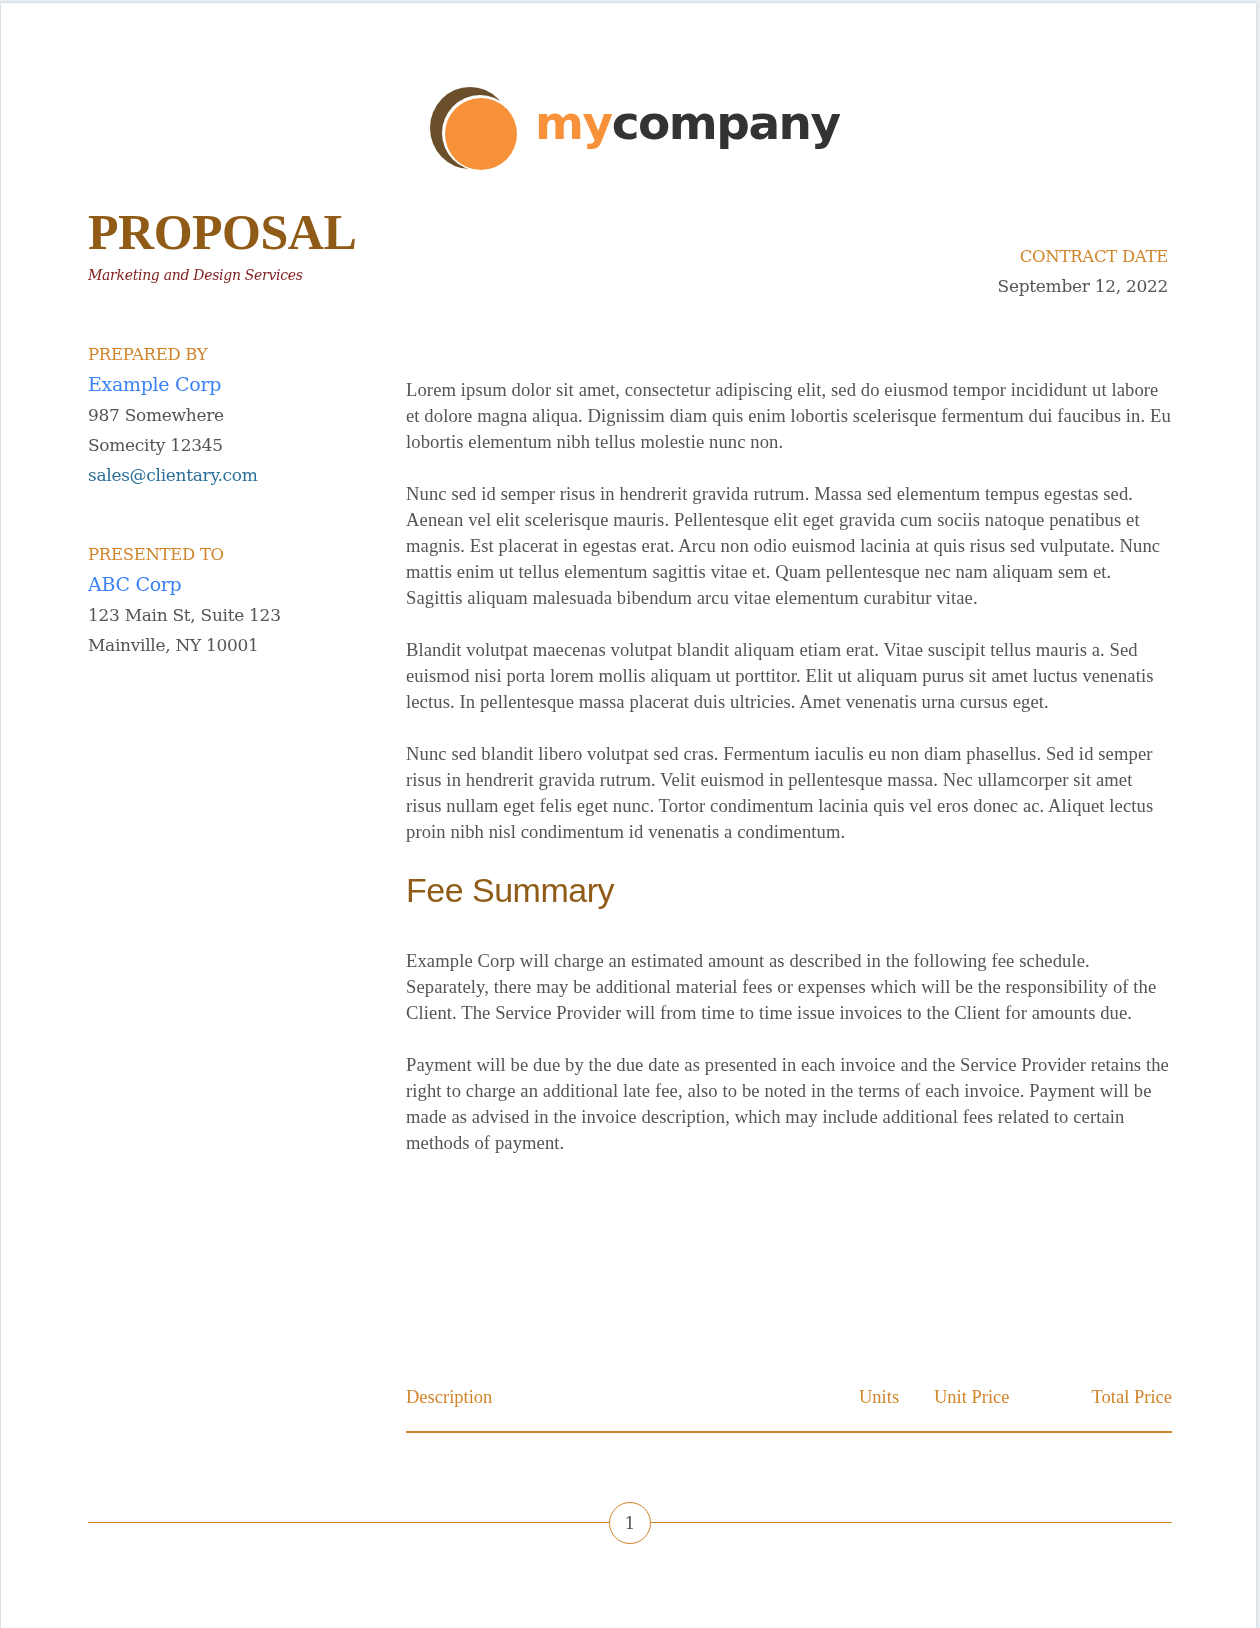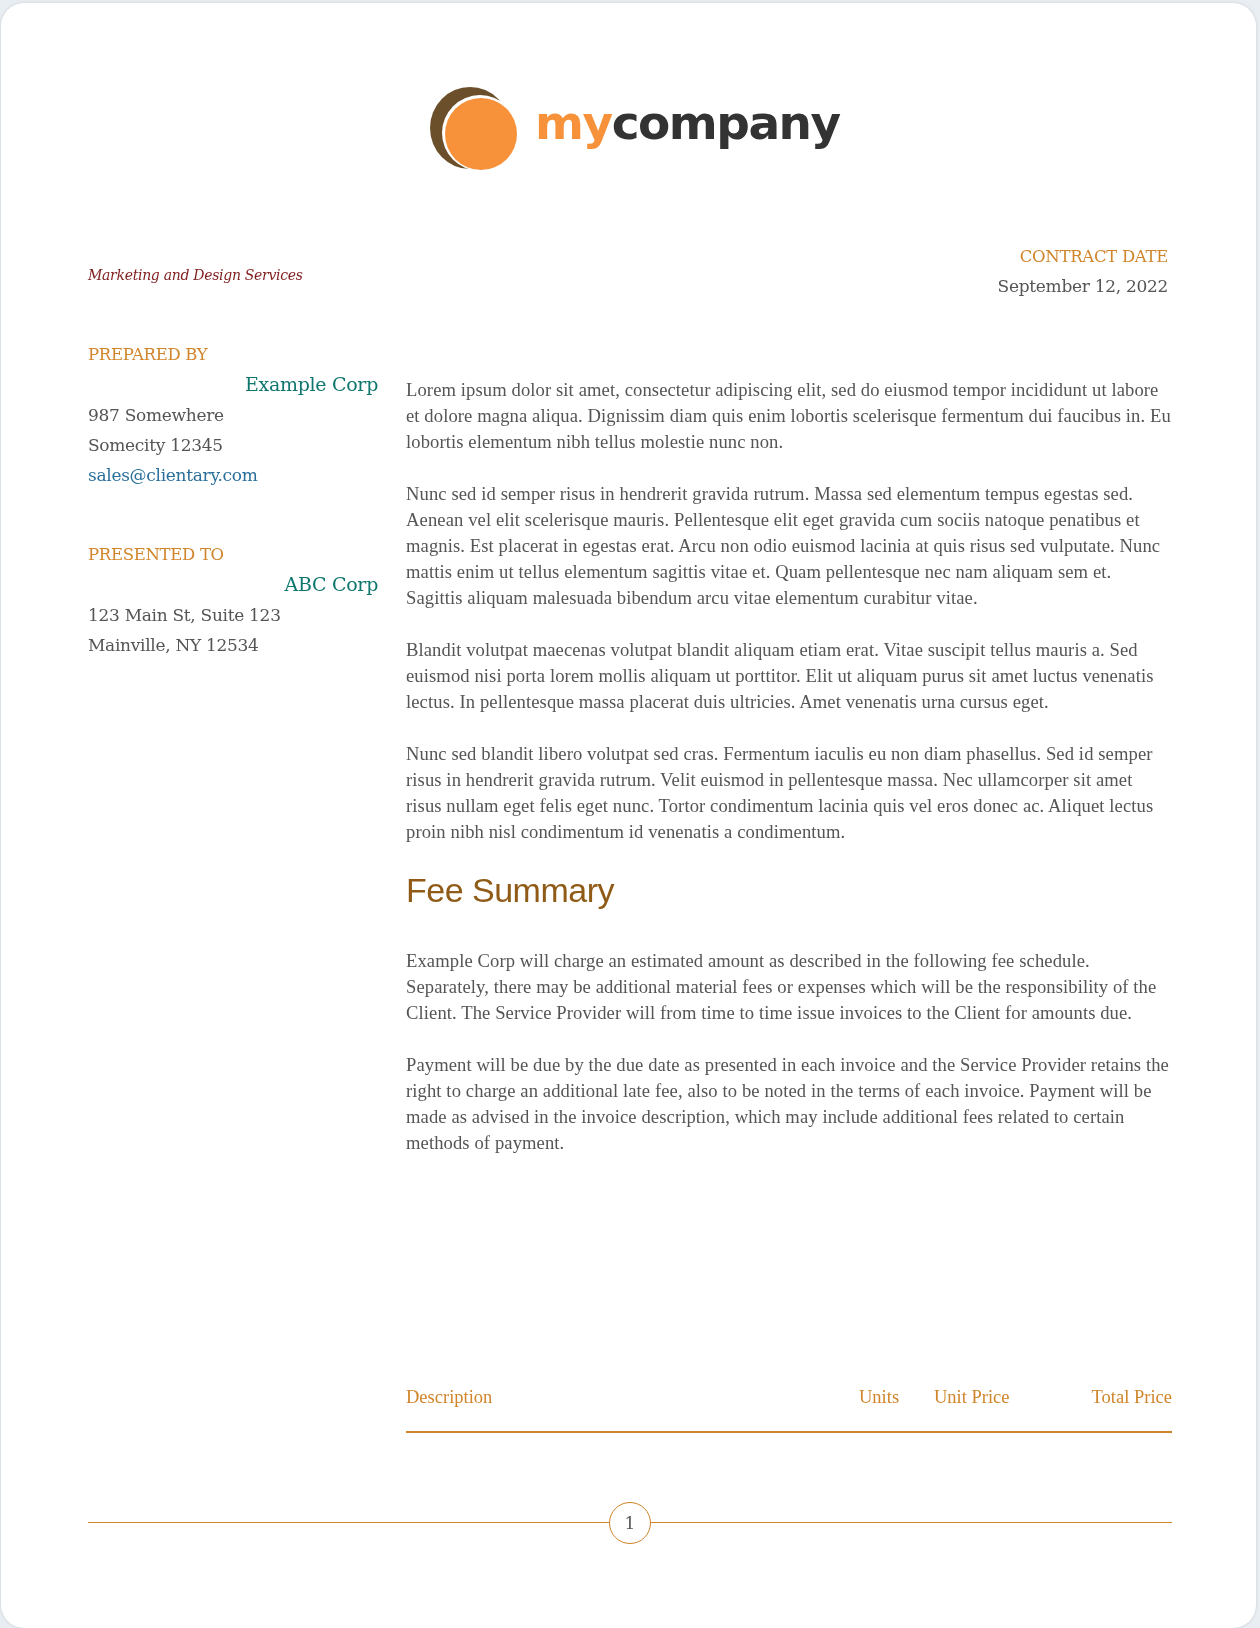--- a/index.html
+++ b/index.html
@@ -1,28 +1,28 @@
 <!DOCTYPE html>
 <html><head>
 <meta charset="utf-8">
 <style>
   html,body{margin:0;padding:0;}
   body{width:1260px;height:1628px;background:#e9eef2;font-family:"DejaVu Serif","Liberation Serif",serif;overflow:hidden;position:relative;}
-  .page{position:absolute;left:1px;top:3px;width:1255px;height:1625px;background:#fff;box-shadow:0 0 3px rgba(120,140,160,0.35);border-radius:23px;}
+  .page{position:absolute;left:1px;top:3px;width:1255px;height:1625px;background:#fff;box-shadow:0 0 3px rgba(120,140,160,0.35);}
   .logo{position:absolute;left:428px;top:82px;width:410px;height:90px;}
   .logo-text{position:absolute;left:106px;top:14px;font-family:"DejaVu Sans","Liberation Sans",sans-serif;font-weight:bold;font-size:47px;letter-spacing:-1.5px;line-height:1;}
   .logo-text .my{color:#f7923a;}
   .logo-text .co{color:#333333;}
   .title{position:absolute;left:87px;top:200px;font-family:"Liberation Serif","DejaVu Serif",serif;font-weight:bold;font-size:50px;color:#8f5b17;letter-spacing:-0.5px;}
   .subtitle{position:absolute;left:87px;top:264px;font-family:"DejaVu Serif",serif;font-size:14px;color:#7f1d1d;letter-spacing:-0.3px;font-style:italic;}
   .contract{position:absolute;right:88px;top:244px;text-align:right;}
   .label{font-family:"DejaVu Serif",serif;font-size:16.5px;color:#d1852a;letter-spacing:-0.3px;}
   .contract .date{font-size:17px;color:#555;margin-top:10px;letter-spacing:-0.3px;}
   .side{position:absolute;left:87px;width:290px;}
-  .side .name{font-size:19px;color:#0f766e;margin-top:9px;letter-spacing:-0.3px;text-align:right;}
+  .side .name{font-size:19px;color:#3b82f6;margin-top:9px;letter-spacing:-0.3px;}
   .side .line{font-size:17px;color:#555;margin-top:10px;letter-spacing:-0.3px;}
   .side .email{font-size:17px;color:#2a6f9a;margin-top:10px;text-decoration:none;display:block;letter-spacing:-0.3px;}
   .main{position:absolute;left:405px;width:766px;top:374px;}
   .main p{margin:0 0 26px 0;font-family:"Liberation Serif","DejaVu Serif",serif;font-size:18.6px;line-height:26px;color:#555;letter-spacing:0.1px;}
   .fee-title{font-family:Liberation Sans, sans-serif;font-size:34px;color:#8f5b17;margin:26px 0 38px 0;letter-spacing:-0.5px;}
   .table-head{position:absolute;left:405px;width:766px;top:1384px;height:44px;border-bottom:2px solid #d1852a;font-family:"Liberation Serif",serif;font-size:18.5px;color:#d1852a;text-decoration:underline;}
   .table-head span{position:absolute;top:0;}
   .footer-line{position:absolute;left:87px;width:1084px;top:1519px;height:0;border-top:1.5px solid #d1852a;}
   .page-num{position:absolute;left:608px;top:1499px;width:40px;height:40px;border:1.5px solid #d1852a;border-radius:50%;background:#fff;text-align:center;line-height:40px;font-size:17px;color:#555;}
   .footer-text{position:absolute;left:0;width:1258px;top:1559px;text-align:center;font-size:17.5px;color:#9a9a9a;letter-spacing:-0.3px;}
@@ -34,40 +34,41 @@
 
   <div class="logo">
     <svg width="92" height="90" viewBox="0 0 92 90" style="position:absolute;left:0;top:0;">
       <ellipse cx="41" cy="43" rx="40" ry="41" fill="#6b4f2b"></ellipse>
       <ellipse cx="51" cy="48" rx="38" ry="38" fill="#ffffff"></ellipse>
       <ellipse cx="52" cy="49" rx="36" ry="36" fill="#f7923a"></ellipse>
     </svg>
     <div class="logo-text"><span class="my">my</span><span class="co">company</span></div>
   </div>
 
+  <div class="title">PROPOSAL</div>
   <div class="subtitle">Marketing and Design Services</div>
 
   <div class="contract">
     <div class="label">CONTRACT DATE</div>
     <div class="date">September 12, 2022</div>
   </div>
 
   <div class="side" style="top:342px;">
     <div class="label">PREPARED BY</div>
     <div class="name">Example Corp</div>
     <div class="line">987 Somewhere</div>
     <div class="line">Somecity 12345</div>
     <a class="email">sales@clientary.com</a>
   </div>
 
   <div class="side" style="top:542px;">
     <div class="label">PRESENTED TO</div>
     <div class="name">ABC Corp</div>
     <div class="line">123 Main St, Suite 123</div>
-    <div class="line">Mainville, NY 12534</div>
+    <div class="line">Mainville, NY 10001</div>
   </div>
 
   <div class="main">
     <p>Lorem ipsum dolor sit amet, consectetur adipiscing elit, sed do eiusmod tempor incididunt ut labore et dolore magna aliqua. Dignissim diam quis enim lobortis scelerisque fermentum dui faucibus in. Eu lobortis elementum nibh tellus molestie nunc non.</p>
     <p>Nunc sed id semper risus in hendrerit gravida rutrum. Massa sed elementum tempus egestas sed. Aenean vel elit scelerisque mauris. Pellentesque elit eget gravida cum sociis natoque penatibus et magnis. Est placerat in egestas erat. Arcu non odio euismod lacinia at quis risus sed vulputate. Nunc mattis enim ut tellus elementum sagittis vitae et. Quam pellentesque nec nam aliquam sem et. Sagittis aliquam malesuada bibendum arcu vitae elementum curabitur vitae.</p>
     <p>Blandit volutpat maecenas volutpat blandit aliquam etiam erat. Vitae suscipit tellus mauris a. Sed euismod nisi porta lorem mollis aliquam ut porttitor. Elit ut aliquam purus sit amet luctus venenatis lectus. In pellentesque massa placerat duis ultricies. Amet venenatis urna cursus eget.</p>
     <p>Nunc sed blandit libero volutpat sed cras. Fermentum iaculis eu non diam phasellus. Sed id semper risus in hendrerit gravida rutrum. Velit euismod in pellentesque massa. Nec ullamcorper sit amet risus nullam eget felis eget nunc. Tortor condimentum lacinia quis vel eros donec ac. Aliquet lectus proin nibh nisl condimentum id venenatis a condimentum.</p>
     <div class="fee-title">Fee Summary</div>
     <p>Example Corp will charge an estimated amount as described in the following fee schedule. Separately, there may be additional material fees or expenses which will be the responsibility of the Client. The Service Provider will from time to time issue invoices to the Client for amounts due.</p>
     <p>Payment will be due by the due date as presented in each invoice and the Service Provider retains the right to charge an additional late fee, also to be noted in the terms of each invoice. Payment will be made as advised in the invoice description, which may include additional fees related to certain methods of payment.</p>

